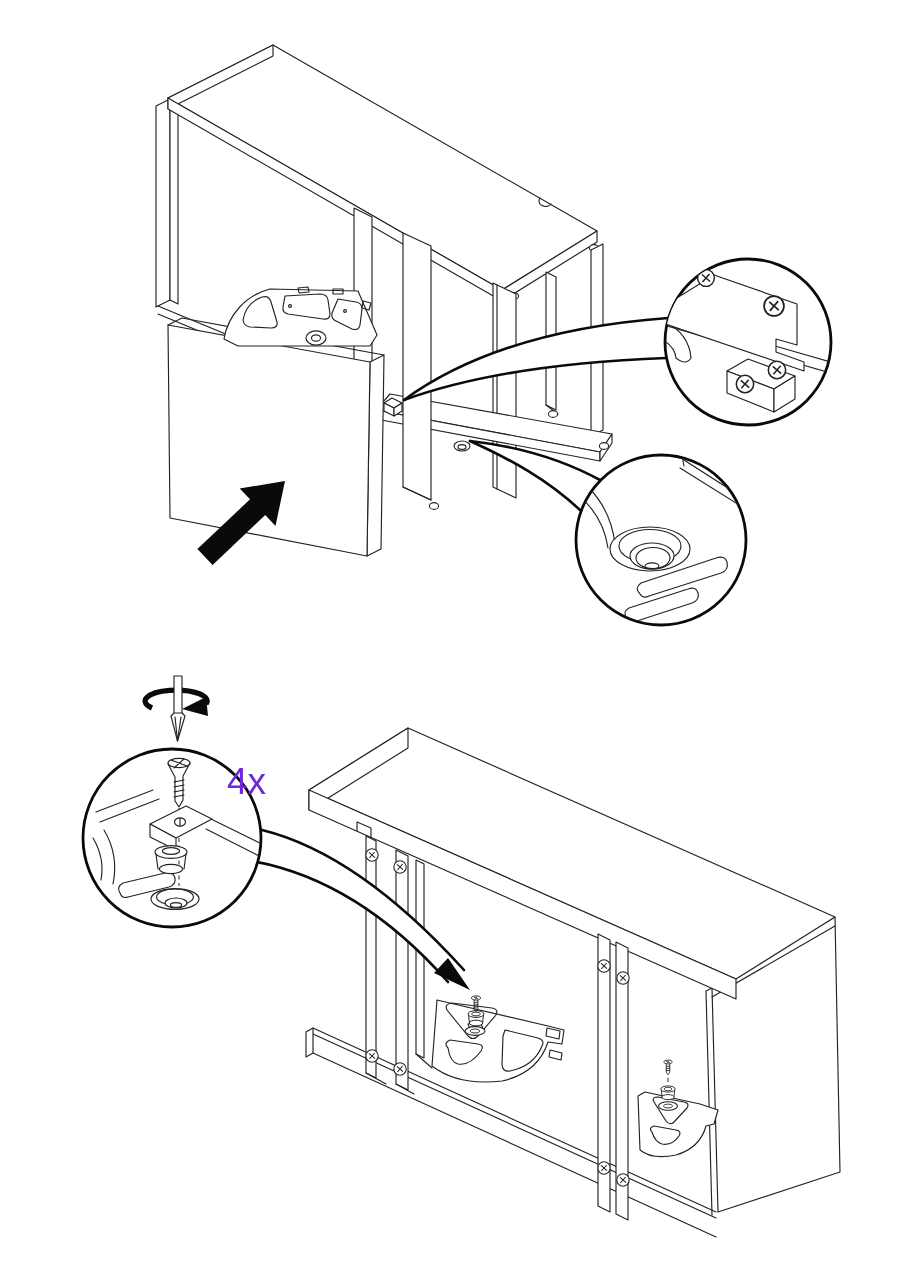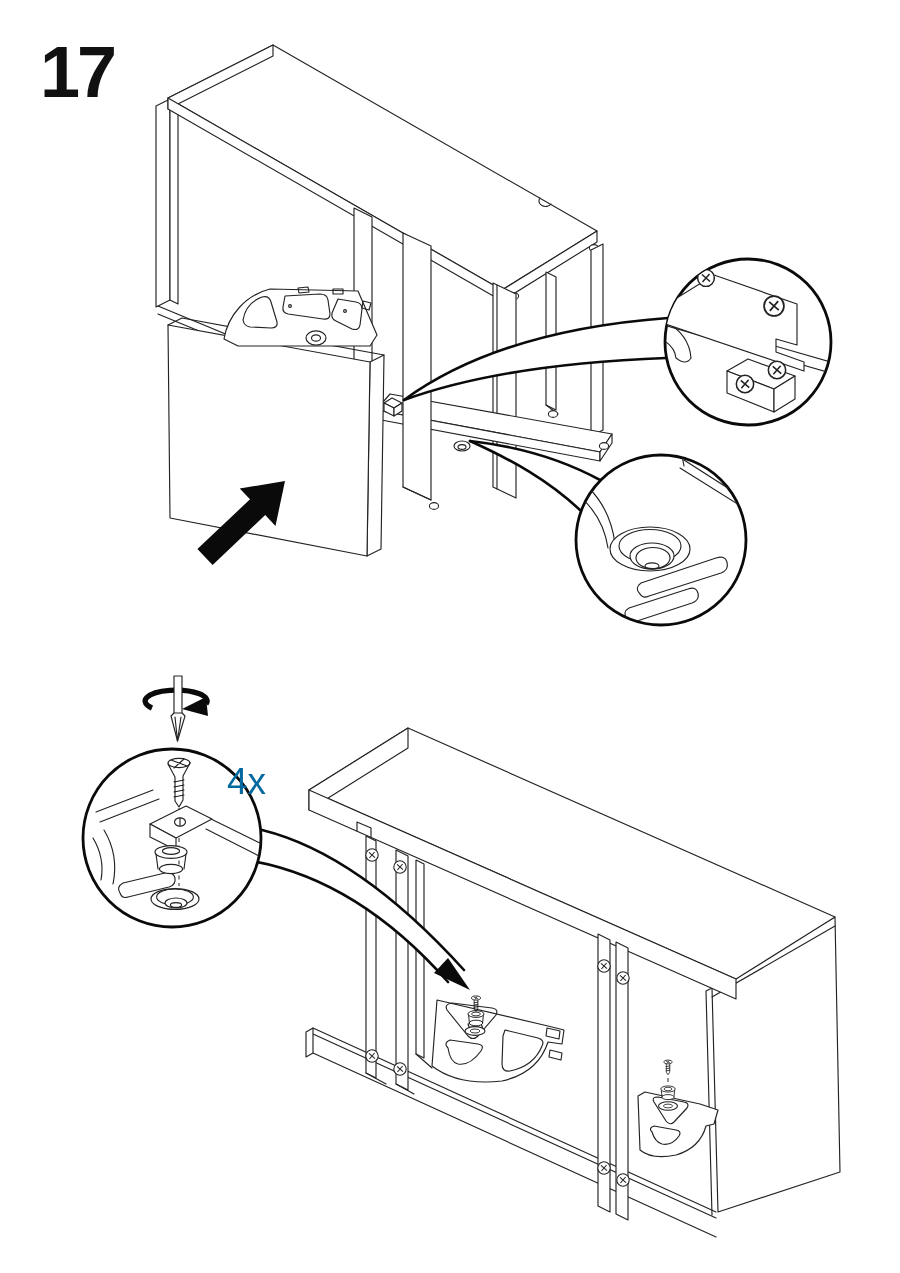--- a/index.html
+++ b/index.html
@@ -1,19 +1,19 @@
 <!DOCTYPE html>
 <html><head>
 <meta charset="utf-8">
 <style>
   html,body{margin:0;padding:0;background:#fff;}
   .sheet{position:relative;width:900px;height:1273px;background:#ffffff;overflow:hidden;
          font-family:"Liberation Sans",sans-serif;}
   .step-num{position:absolute;font-weight:700;font-size:72px;color:#111;letter-spacing:-3px;line-height:1;}
-  .qty{position:absolute;font-weight:400;font-size:37px;color:#0369a1;line-height:1;}
+  .qty{position:absolute;font-weight:400;font-size:37px;color:#6d28d9;line-height:1;}
   svg{position:absolute;left:0;top:0;}
   .ln{fill:none;stroke:#232323;stroke-width:1.15;stroke-linejoin:round;stroke-linecap:round;}
   .wf{fill:#ffffff;stroke:#232323;stroke-width:1.15;stroke-linejoin:round;}
   .thick{fill:none;stroke:#0a0a0a;stroke-width:2.6;stroke-linecap:round;}
   .circ{fill:#ffffff;stroke:#0a0a0a;stroke-width:2.8;}
   .blk{fill:#0a0a0a;stroke:none;}
   .dash{fill:none;stroke:#232323;stroke-width:1;stroke-dasharray:4 3.5;}
 </style>
 </head>
 <body>
@@ -254,16 +254,15 @@
             <ellipse class="wf" cx="175" cy="899" rx="24" ry="10.4"></ellipse>
             <ellipse class="ln" cx="175" cy="897" rx="18.4" ry="8"></ellipse>
             <ellipse class="wf" cx="176" cy="903" rx="11" ry="5"></ellipse>
             <ellipse class="ln" cx="176" cy="905" rx="5.6" ry="2.4"></ellipse>
           </g>
         </g>
       </g>
     </g>
   </svg>
 
-  <div class="step-num" style="left:40px;top:36px;">17</div>
   <div class="qty" style="left:227px;top:763px;">4x</div>
 
 </div>
 
 </body></html>

